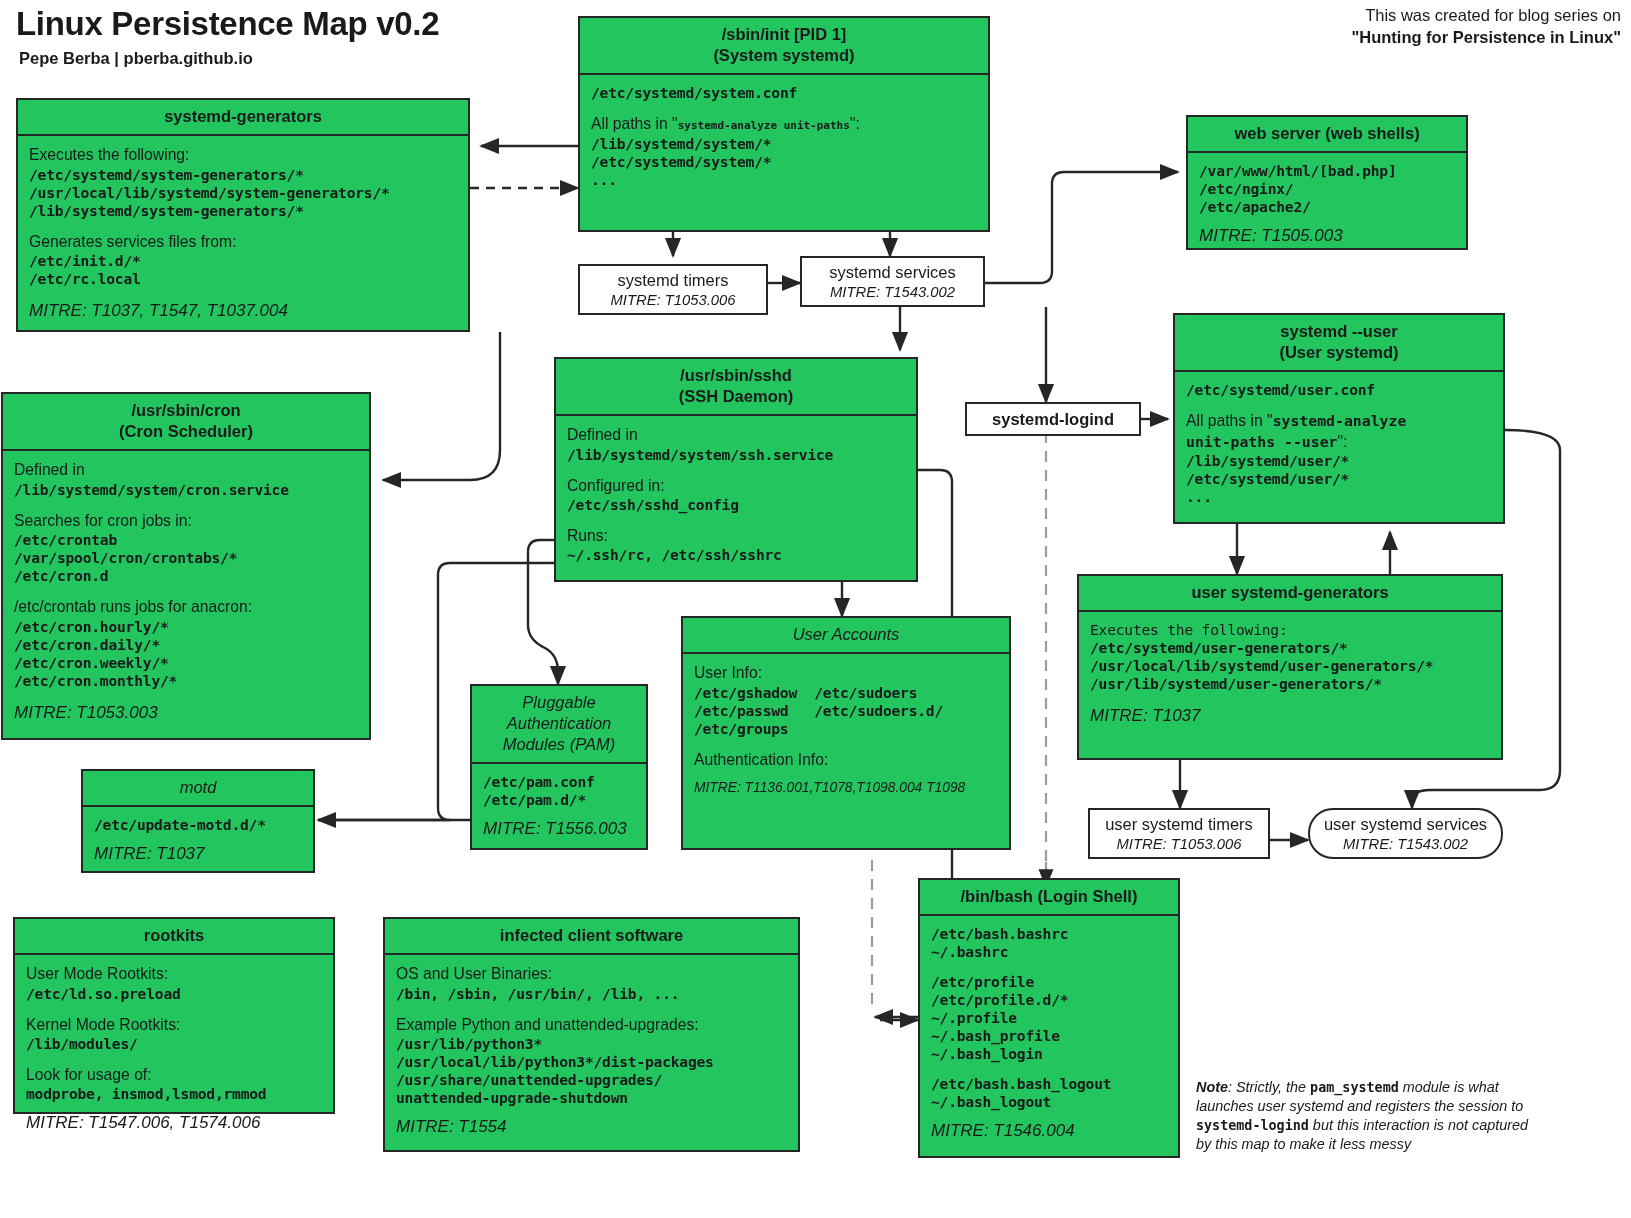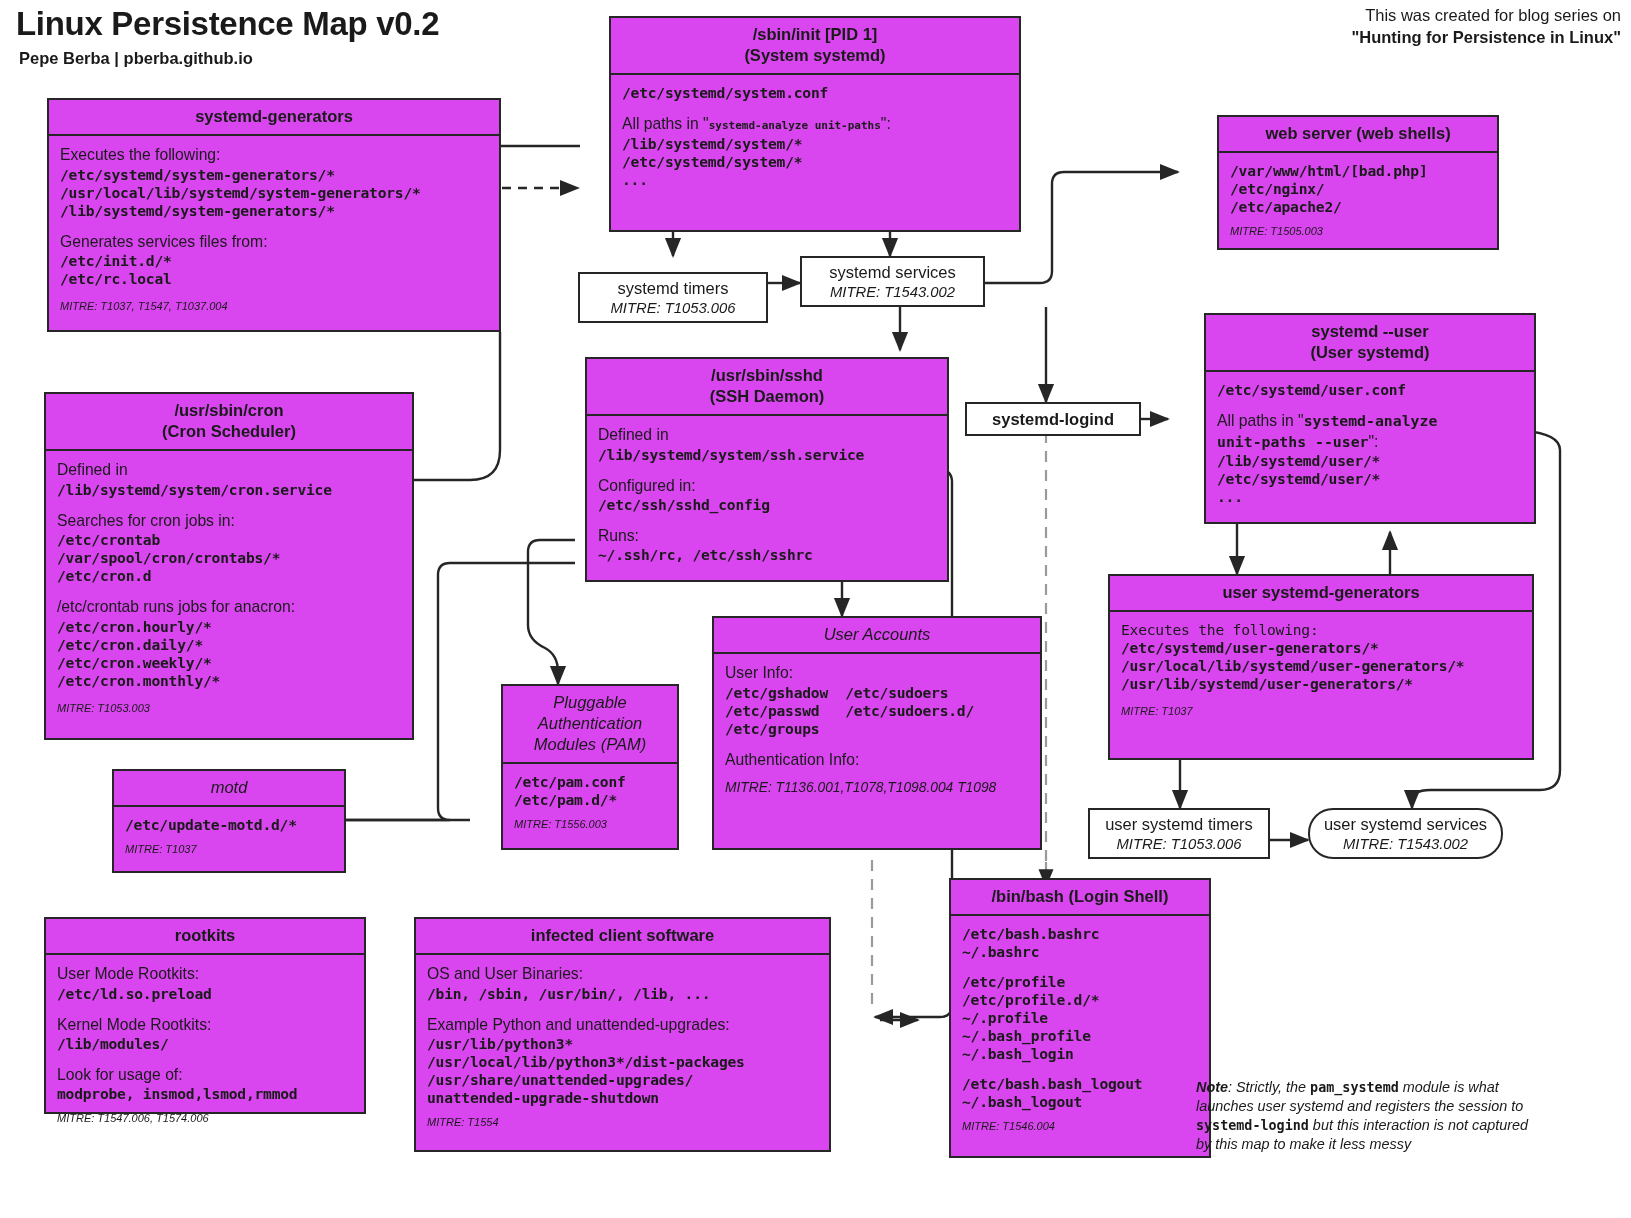--- a/index.html
+++ b/index.html
@@ -1,28 +1,28 @@
 <!DOCTYPE html>
 <html><head>
 <meta charset="utf-8">
 <style>
   html,body{margin:0;padding:0;background:#fff;}
   body{width:1631px;height:1218px;position:relative;overflow:hidden;
        font-family:"Liberation Sans",sans-serif;color:#1a1a1a;}
   .canvas{position:absolute;inset:0;width:1631px;height:1218px;}
   svg.wires{position:absolute;left:0;top:0;width:1631px;height:1218px;pointer-events:none;}
-  .node{position:absolute;border:2.5px solid #262626;background:#d946ef;box-sizing:border-box;margin-left:31px;}
+  .node{position:absolute;border:2.5px solid #262626;background:#22c55e;box-sizing:border-box;}
   .node .hdr{padding:6px 8px 7px;text-align:center;font-weight:bold;font-size:16.5px;line-height:1.28;}
   .node .hdr.ital{font-style:italic;font-weight:normal;}
   .node .sep{border-top:2.5px solid #262626;}
   .node .body{padding:9px 10px 9px 11px;font-size:15.5px;line-height:1.29;}
   .mono{font-family:"DejaVu Sans Mono","Liberation Mono",monospace;font-weight:bold;
         font-size:14.6px;line-height:1.235;letter-spacing:-0.2px;white-space:pre;}
   .plain{font-size:15.7px;line-height:1.3;}
-  .mitre{font-style:italic;font-size:11px;line-height:1.25;}
+  .mitre{font-style:italic;font-size:17px;line-height:1.25;}
   .gap{height:12px;}
   .gap-s{height:9px;}
   
   .mini{position:absolute;border:2.5px solid #262626;background:#fff;box-sizing:border-box;
         display:flex;flex-direction:column;align-items:center;justify-content:center;}
   .mini .t1{font-size:16.5px;line-height:1.22;}
   .mini .t2{font-style:italic;font-size:14.8px;line-height:1.22;}
   
   #title{position:absolute;left:16px;top:5px;font-size:33px;font-weight:bold;letter-spacing:-0.3px;}
   #subtitle{position:absolute;left:19px;top:49px;font-size:16.5px;font-weight:bold;}
@@ -143,21 +143,21 @@
     <div class="sep"></div>
     <div class="body">
       <div class="mono">/var/www/html/[bad.php]
 /etc/nginx/
 /etc/apache2/</div>
       <div class="gap-s"></div>
       <div class="mitre">MITRE: T1505.003</div>
     </div>
   </div>
 
-  <div class="mini" style="left:578px;top:272px;width:190px;height:51px;">
+  <div class="mini" style="left:578px;top:264px;width:190px;height:51px;">
     <div class="t1">systemd timers</div>
     <div class="t2">MITRE: T1053.006</div>
   </div>
 
   <div class="mini" style="left:800px;top:256px;width:185px;height:51px;">
     <div class="t1">systemd services</div>
     <div class="t2">MITRE: T1543.002</div>
   </div>
 
   <div class="mini" style="left:965px;top:402px;width:176px;height:34px;">
@@ -197,21 +197,21 @@
   <div class="mini" style="left:1088px;top:808px;width:182px;height:51px;">
     <div class="t1">user systemd timers</div>
     <div class="t2">MITRE: T1053.006</div>
   </div>
 
   <div class="mini" style="left:1308px;top:808px;width:195px;height:51px;border-radius:25px;">
     <div class="t1">user systemd services</div>
     <div class="t2">MITRE: T1543.002</div>
   </div>
 
-  <div class="node" style="left:13px;top:392px;width:370px;height:348px;">
+  <div class="node" style="left:1px;top:392px;width:370px;height:348px;">
     <div class="hdr">
       <div>/usr/sbin/cron</div>
       <div>(Cron Scheduler)</div>
     </div>
     <div class="sep"></div>
     <div class="body">
       <div class="plain">Defined in</div>
       <div class="mono">/lib/systemd/system/cron.service</div>
       <div class="gap"></div>
       <div class="plain">Searches for cron jobs in:</div>

